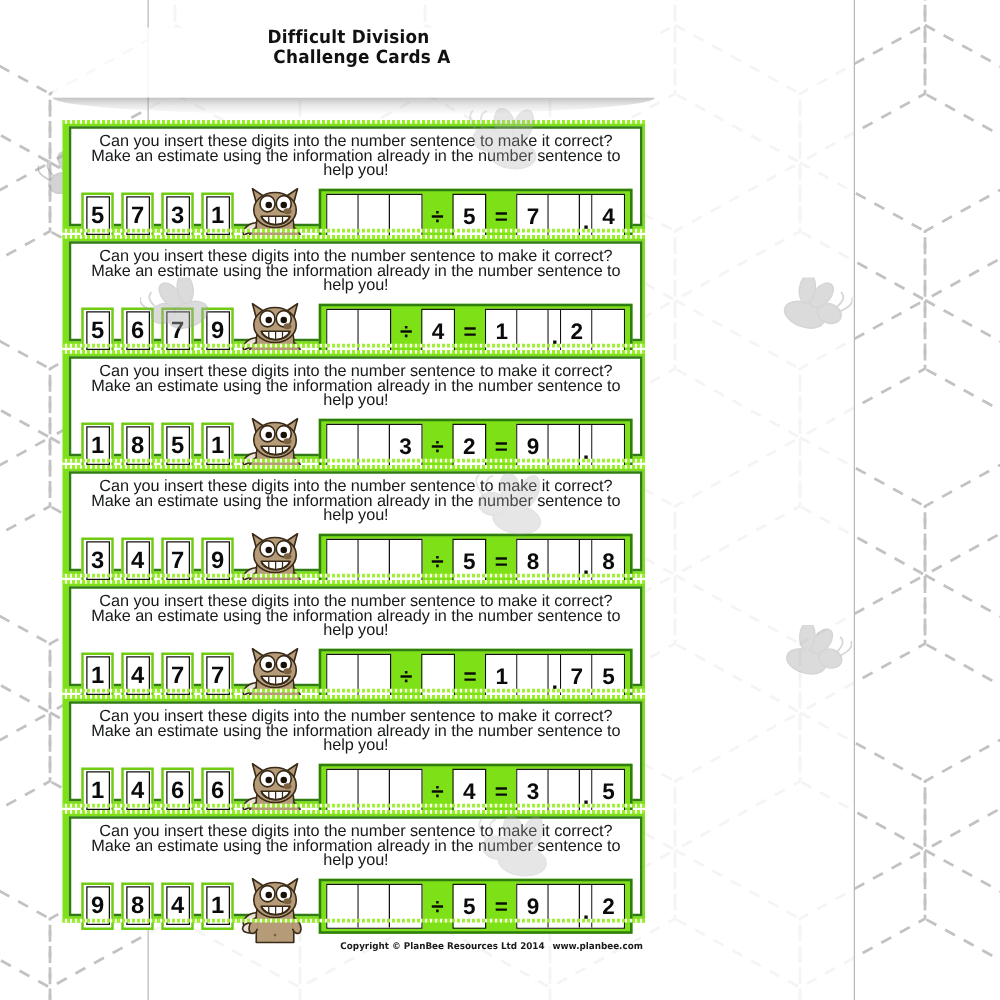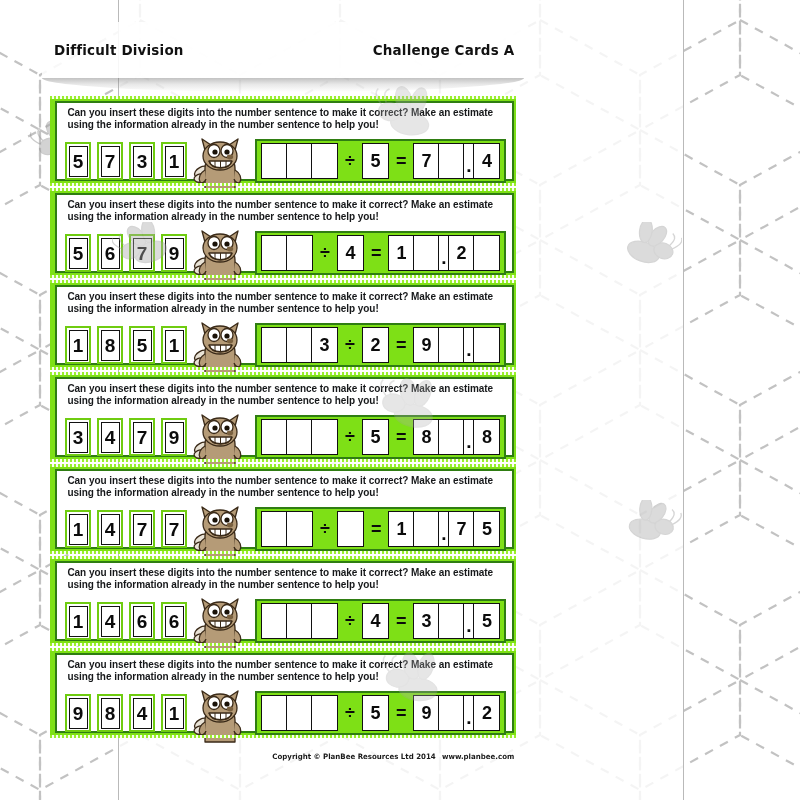--- a/index.html
+++ b/index.html
@@ -51,23 +51,24 @@
   
   #header-band {
     position: absolute;
     left: 42px;
     top: 22px;
     width: 482px;
     height: 56px;
     background: rgba(255,255,255,0.88);
     display: flex;
     align-items: center;
-    justify-content: space-between;
+    justify-content: flex-start;
     padding: 0 10px 0 12px;
     z-index: 3;
+    flex-direction: column;
   }
   .hdr-text {
     font-family: "DejaVu Sans", sans-serif;
     font-weight: bold;
     font-size: 14.5px;
     color: #111111;
     letter-spacing: 0.2px;
     white-space: nowrap;
     transform: scaleX(0.93);
     transform-origin: left center;
@@ -134,24 +135,25 @@
     background: #ffffff;
     border: 2px solid #2f7d12;
     display: flex;
     flex-direction: column;
     align-items: center;
     padding: 4px 6px 4px 6px;
   }
 
   .card-prompt {
     font-family: "Liberation Sans", sans-serif;
-    font-weight: bold;
-    font-size: 10px;
+    font-weight: normal;
+    font-size: 13px;
     line-height: 11.5px;
     color: #16181a;
+    text-align: center;
     width: 98%;
     letter-spacing: -0.05px;
   }
 
   .card-body {
     position: relative;
     flex: 1;
     width: 100%;
     display: flex;
     align-items: center;

